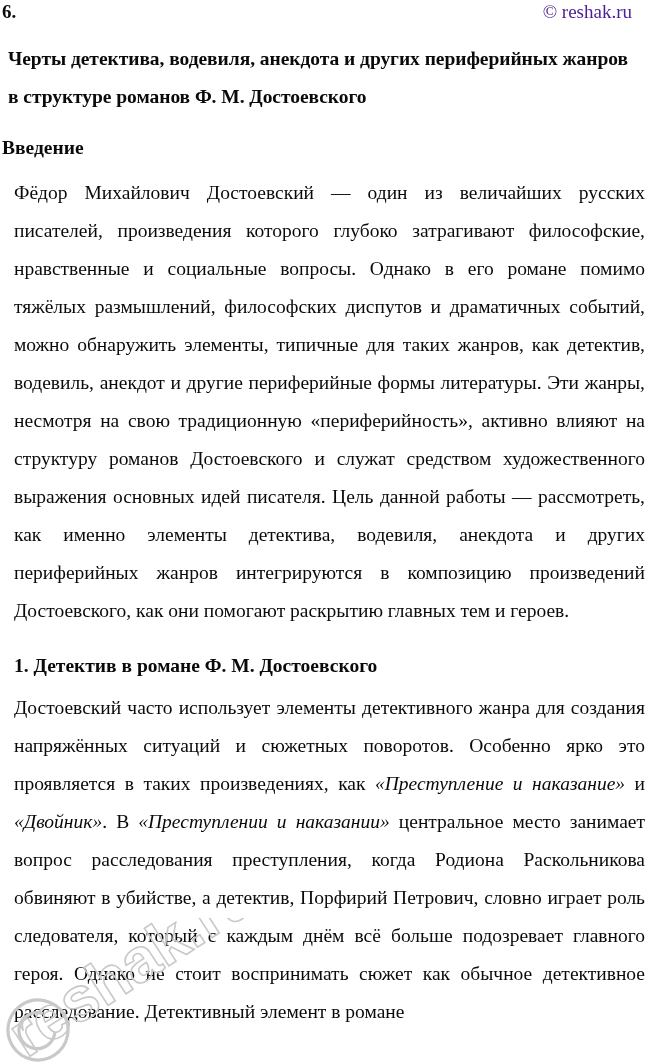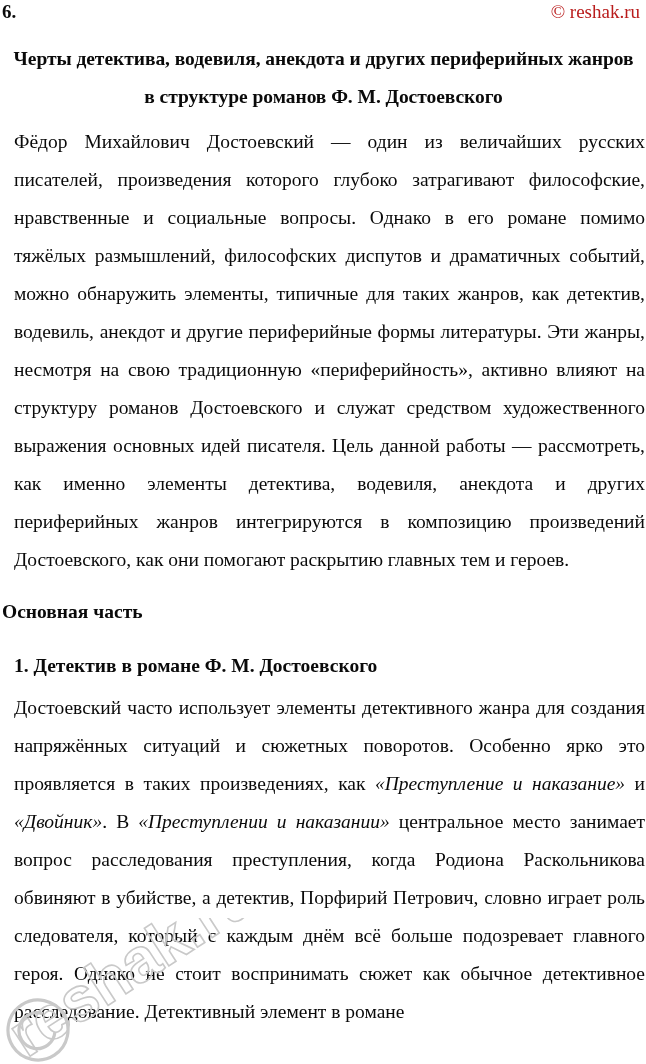--- a/index.html
+++ b/index.html
@@ -34,38 +34,37 @@
   .page-number {
     font-size: 19px;
     font-weight: bold;
     line-height: 22px;
     padding-left: 2px;
     letter-spacing: 0px;
   }
   .site-credit {
     font-size: 19px;
     line-height: 22px;
-    padding-right: 6px;
+    padding-right: 14px;
     white-space: nowrap;
-    color: #b91c1c;
+    color: #4c1d95;
   }
   
   .doc {
     position: absolute;
     top: 30px;
     left: 0px;
     width: 646px;
     padding-left: 2px;
     padding-right: 1px;
     box-sizing: border-box;
   }
   .doc-title {
     font-size: 19.5px;
     font-weight: bold;
-    text-align: center;
     line-height: 37.5px;
     margin: 10px 0 0 0;
     padding: 0 6px;
     letter-spacing: -0.05px;
   }
   h2.section-heading {
     font-size: 19.5px;
     font-weight: bold;
     line-height: 37px;
     margin: 14px 0 0 0;
@@ -126,24 +125,24 @@
 
   <div class="header-row">
     <span class="page-number">6.</span>
     <span class="site-credit">© reshak.ru</span>
   </div>
 
   <div class="doc">
 
     <div class="doc-title">Черты детектива, водевиля, анекдота и других периферийных жанров в структуре романов Ф. М. Достоевского</div>
 
+    <h2 class="section-heading">Введение</h2>
 
     <p class="para">Фёдор Михайлович Достоевский — один из величайших русских писателей, произведения которого глубоко затрагивают философские, нравственные и социальные вопросы. Однако в его романе помимо тяжёлых размышлений, философских диспутов и драматичных событий, можно обнаружить элементы, типичные для таких жанров, как детектив, водевиль, анекдот и другие периферийные формы литературы. Эти жанры, несмотря на свою традиционную «периферийность», активно влияют на структуру романов Достоевского и служат средством художественного выражения основных идей писателя. Цель данной работы — рассмотреть, как именно элементы детектива, водевиля, анекдота и других периферийных жанров интегрируются в композицию произведений Достоевского, как они помогают раскрытию главных тем и героев.</p>
 
-    <h2 class="section-heading">Основная часть</h2>
 
     <h3 class="sub-heading">1. Детектив в романе Ф. М. Достоевского</h3>
 
     <p class="para tight">
       <span>Достоевский часто использует элементы детективного жанра для создания напряжённых ситуаций и сюжетных поворотов. Особенно ярко это проявляется в таких произведениях, как </span><span class="it">«Преступление и наказание»</span><span> и </span><span class="it">«Двойник»</span><span>. В </span><span class="it">«Преступлении и наказании»</span><span> центральное место занимает вопрос расследования преступления, когда Родиона Раскольникова обвиняют в убийстве, а детектив, Порфирий Петрович, словно играет роль следователя, который с каждым днём всё больше подозревает главного героя. Однако не стоит воспринимать сюжет как обычное детективное расследование. Детективный элемент в романе</span>
     </p>
 
   </div>
 
   <div class="watermark">

